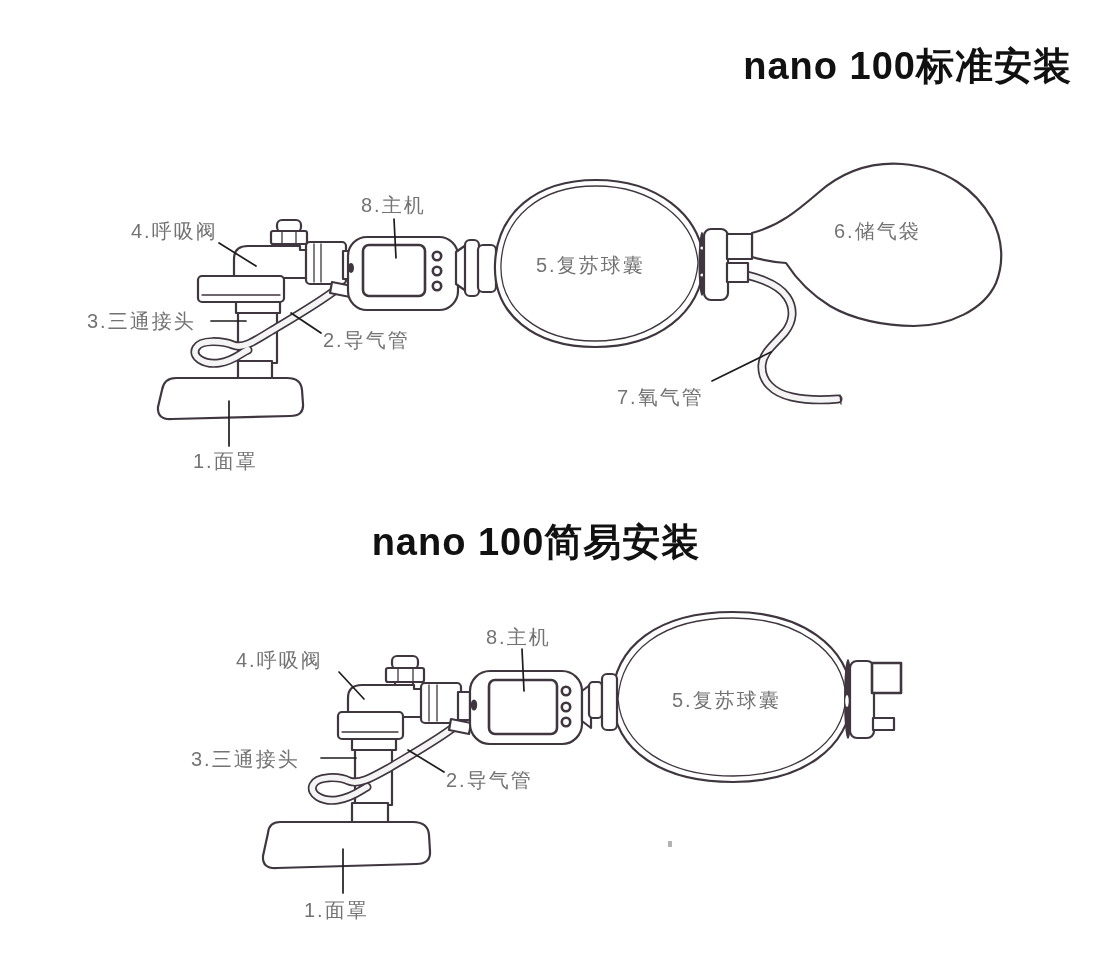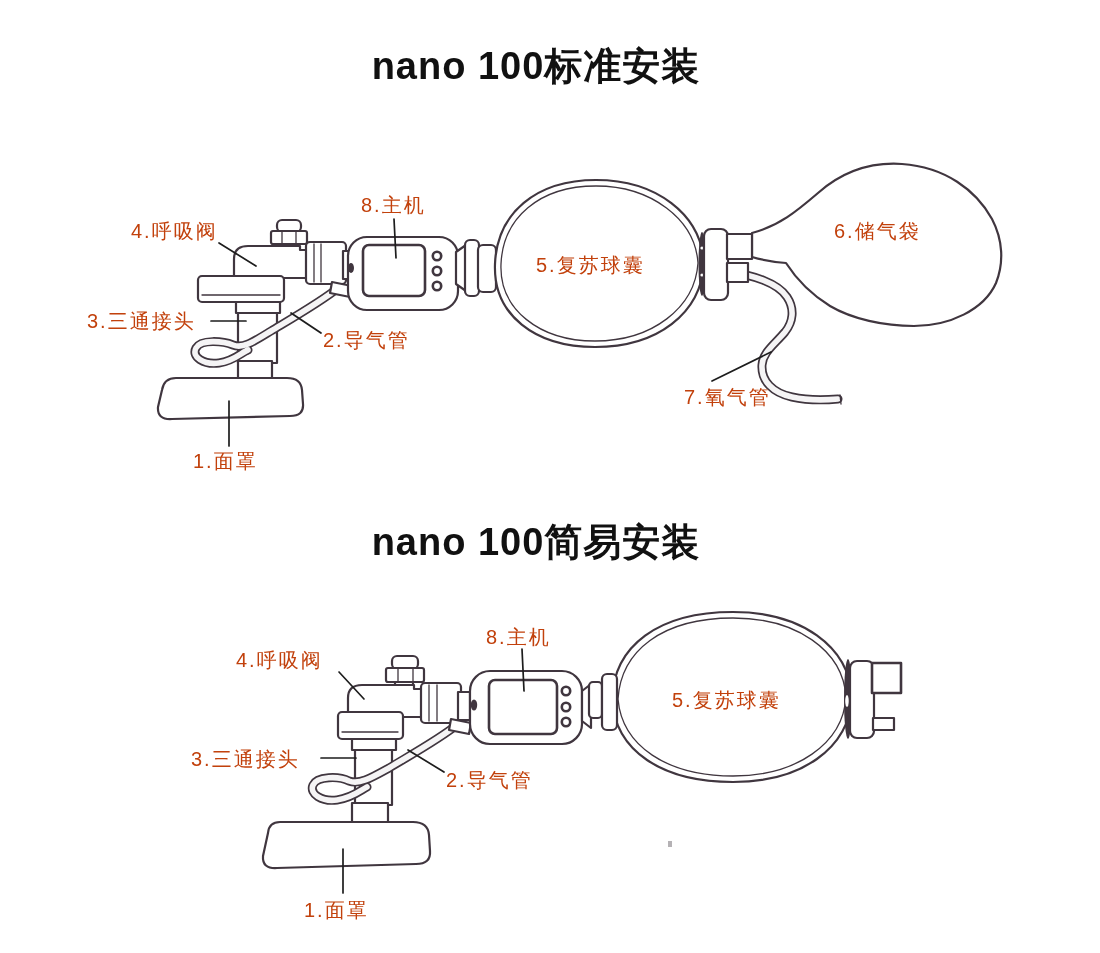--- a/index.html
+++ b/index.html
@@ -1,23 +1,23 @@
 <!DOCTYPE html>
 <html><head>
 <meta charset="utf-8">
 <style>
   html,body{margin:0;padding:0;background:#ffffff;}
   .stage{position:relative;width:1100px;height:953px;background:#ffffff;overflow:hidden;
          font-family:"Liberation Sans",sans-serif;}
   .stage svg{position:absolute;left:0;top:0;}
   .title{position:absolute;left:0;width:1072px;text-align:center;font-size:38px;font-weight:600;
          color:#111;letter-spacing:1px;white-space:nowrap;}
-  .title-standard{top:41px;}
+  .title-standard{top:41px;text-align:right;}
   .title-simple{top:517px;}
-  .lbl{position:absolute;font-size:20px;color:#c2410c;letter-spacing:2px;line-height:22px;white-space:nowrap;}
+  .lbl{position:absolute;font-size:20px;color:#737373;letter-spacing:2px;line-height:22px;white-space:nowrap;}
   
   .part{fill:#ffffff;stroke:#40363f;stroke-width:2.2;stroke-linejoin:round;stroke-linecap:round;}
   .part-h{fill:#ffffff;stroke:#40363f;stroke-width:2.6;stroke-linejoin:round;}
   .thin{fill:none;stroke:#40363f;stroke-width:1.3;stroke-linecap:round;}
   .dark{fill:#40363f;stroke:none;}
   .dot{fill:#ffffff;stroke:#40363f;stroke-width:2.6;}
   .tube-o{fill:none;stroke:#40363f;stroke-width:9;stroke-linecap:round;}
   .tube-i{fill:none;stroke:#f5f4f5;stroke-width:5.6;stroke-linecap:round;}
   .leader{fill:none;stroke:#1d1d1d;stroke-width:1.7;stroke-linecap:round;}
 </style>
@@ -191,21 +191,21 @@
 
   <div class="title title-standard">nano 100标准安装</div>
   <div class="title title-simple">nano 100简易安装</div>
 
   <div class="lbl" style="left:131px;top:220px">4.呼吸阀</div>
   <div class="lbl" style="left:361px;top:194px">8.主机</div>
   <div class="lbl" style="left:536px;top:254px">5.复苏球囊</div>
   <div class="lbl" style="left:834px;top:220px">6.储气袋</div>
   <div class="lbl" style="left:87px;top:310px">3.三通接头</div>
   <div class="lbl" style="left:323px;top:329px">2.导气管</div>
-  <div class="lbl" style="left:684px;top:386px">7.氧气管</div>
+  <div class="lbl" style="left:617px;top:386px">7.氧气管</div>
   <div class="lbl" style="left:193px;top:450px">1.面罩</div>
 
   <div class="lbl" style="left:236px;top:649px">4.呼吸阀</div>
   <div class="lbl" style="left:486px;top:626px">8.主机</div>
   <div class="lbl" style="left:672px;top:689px">5.复苏球囊</div>
   <div class="lbl" style="left:191px;top:748px">3.三通接头</div>
   <div class="lbl" style="left:446px;top:769px">2.导气管</div>
   <div class="lbl" style="left:304px;top:899px">1.面罩</div>
 
 </div>

